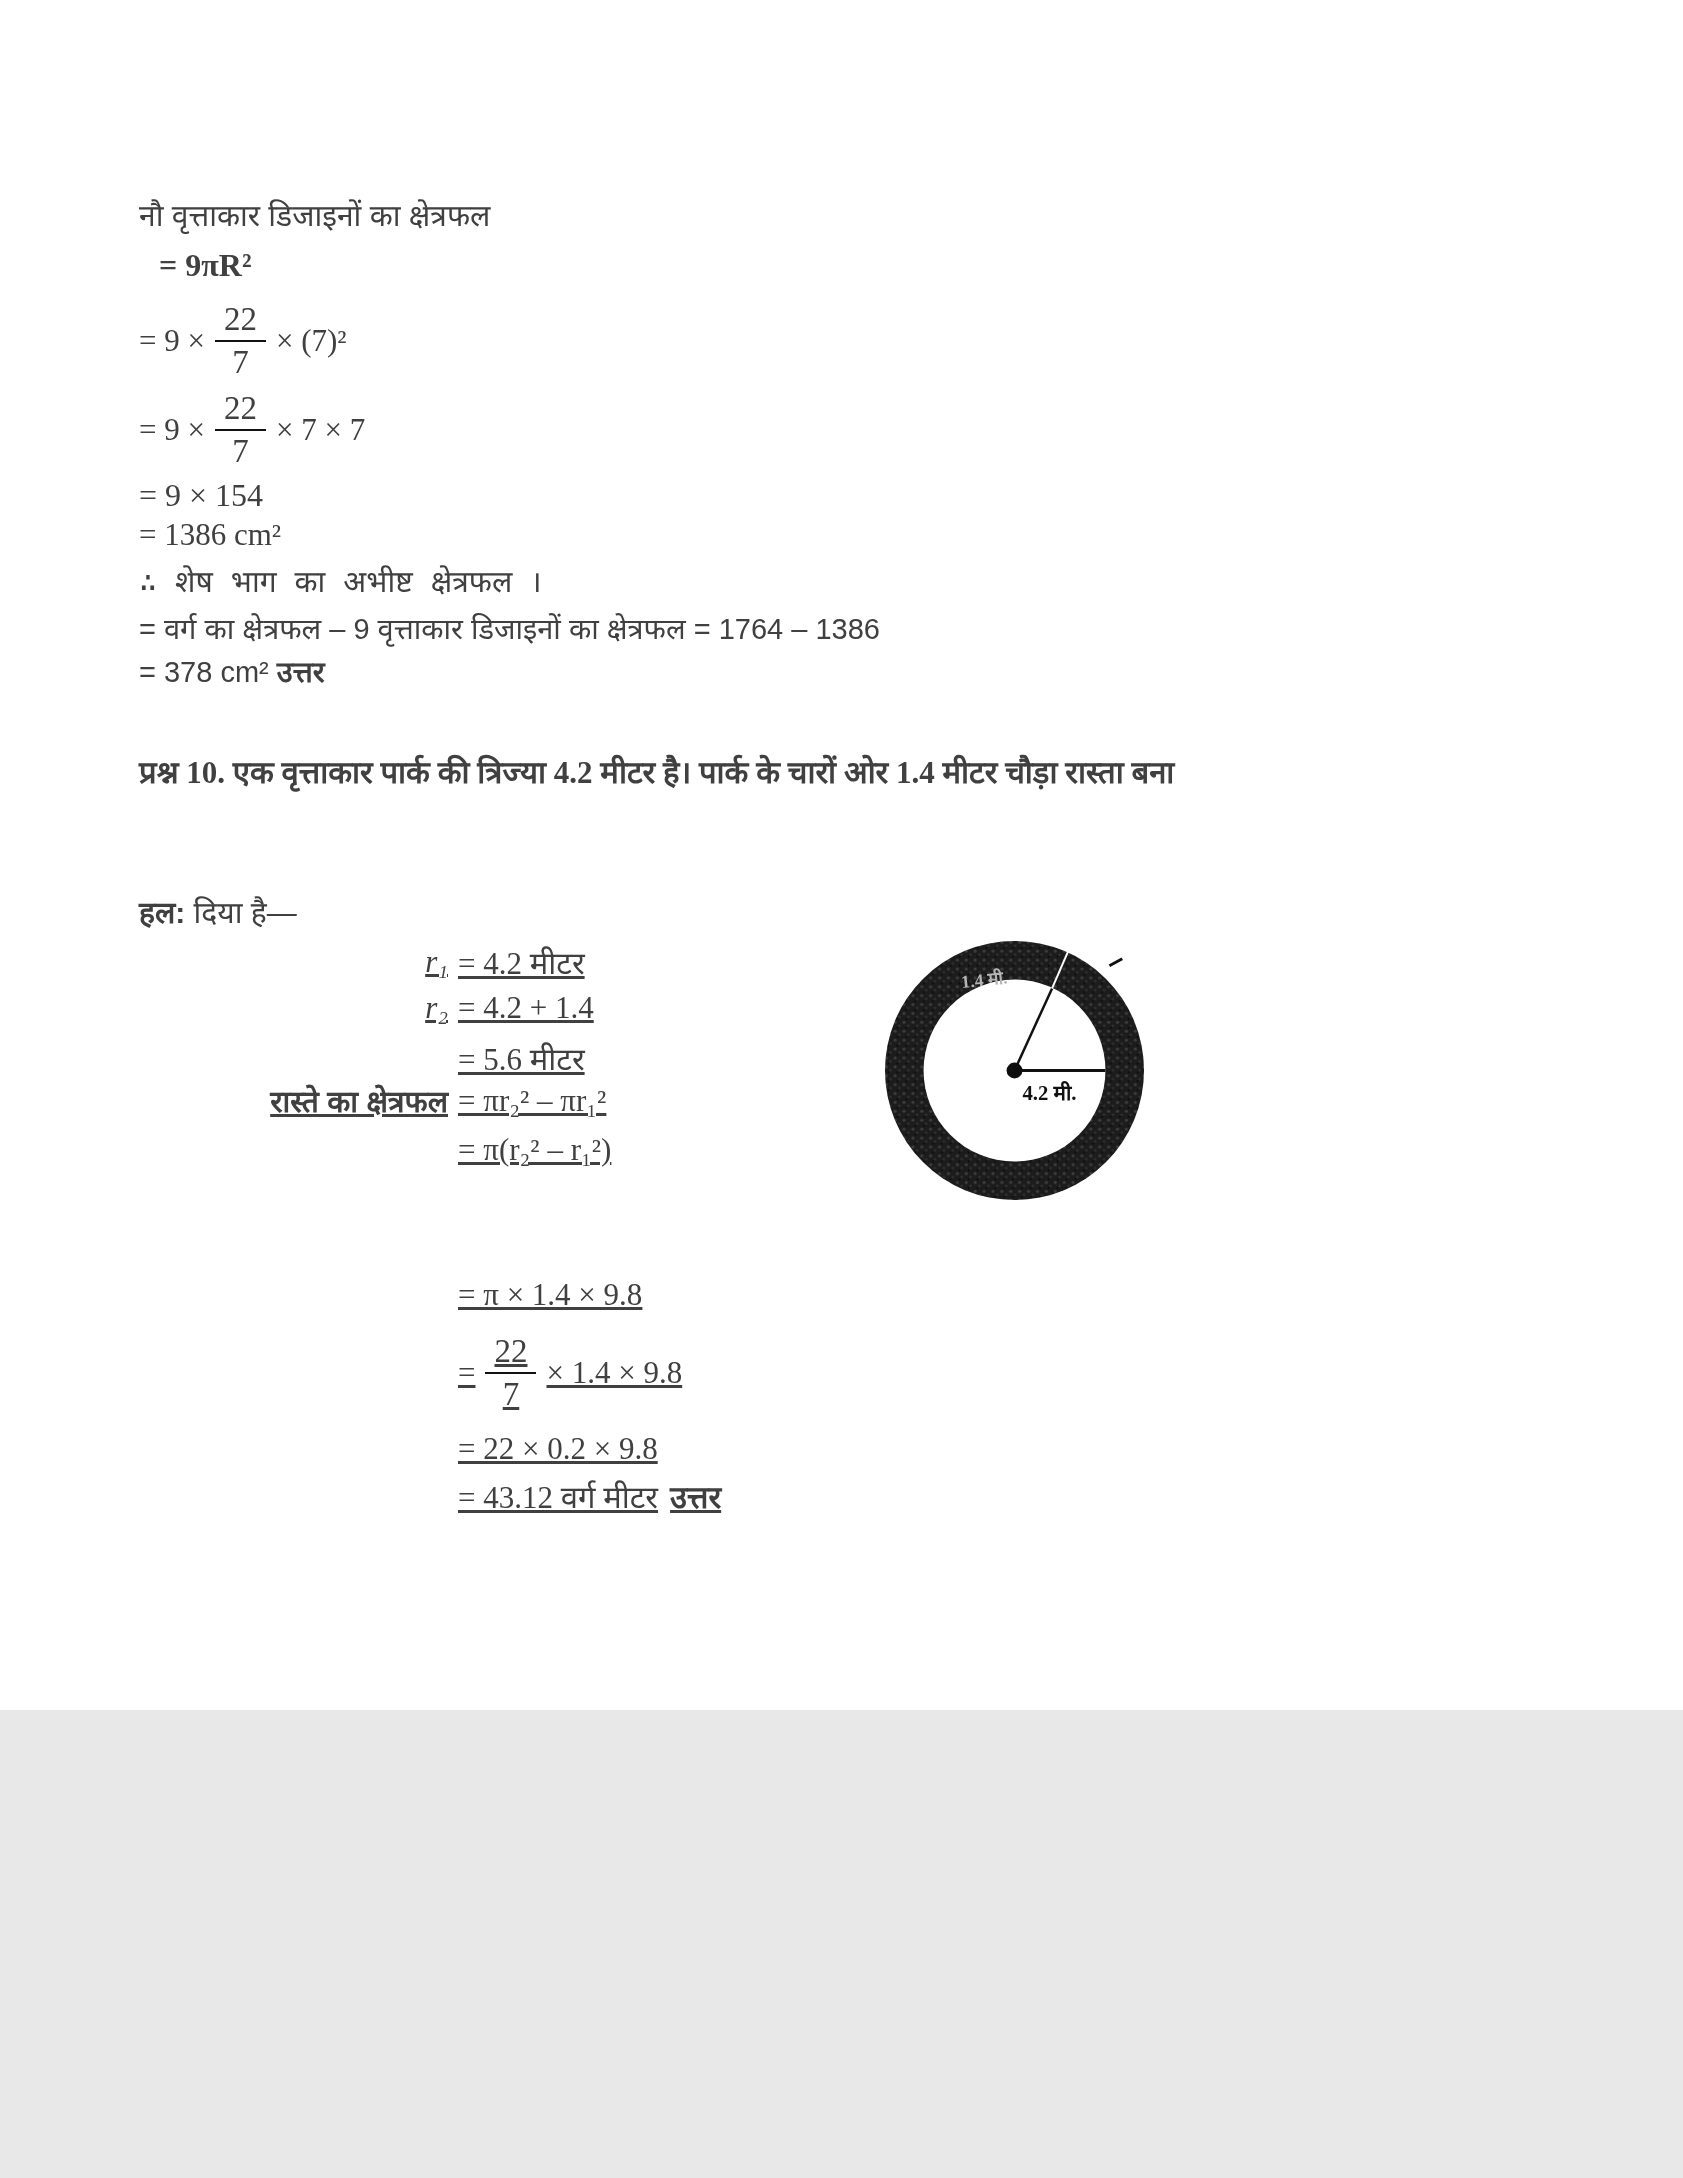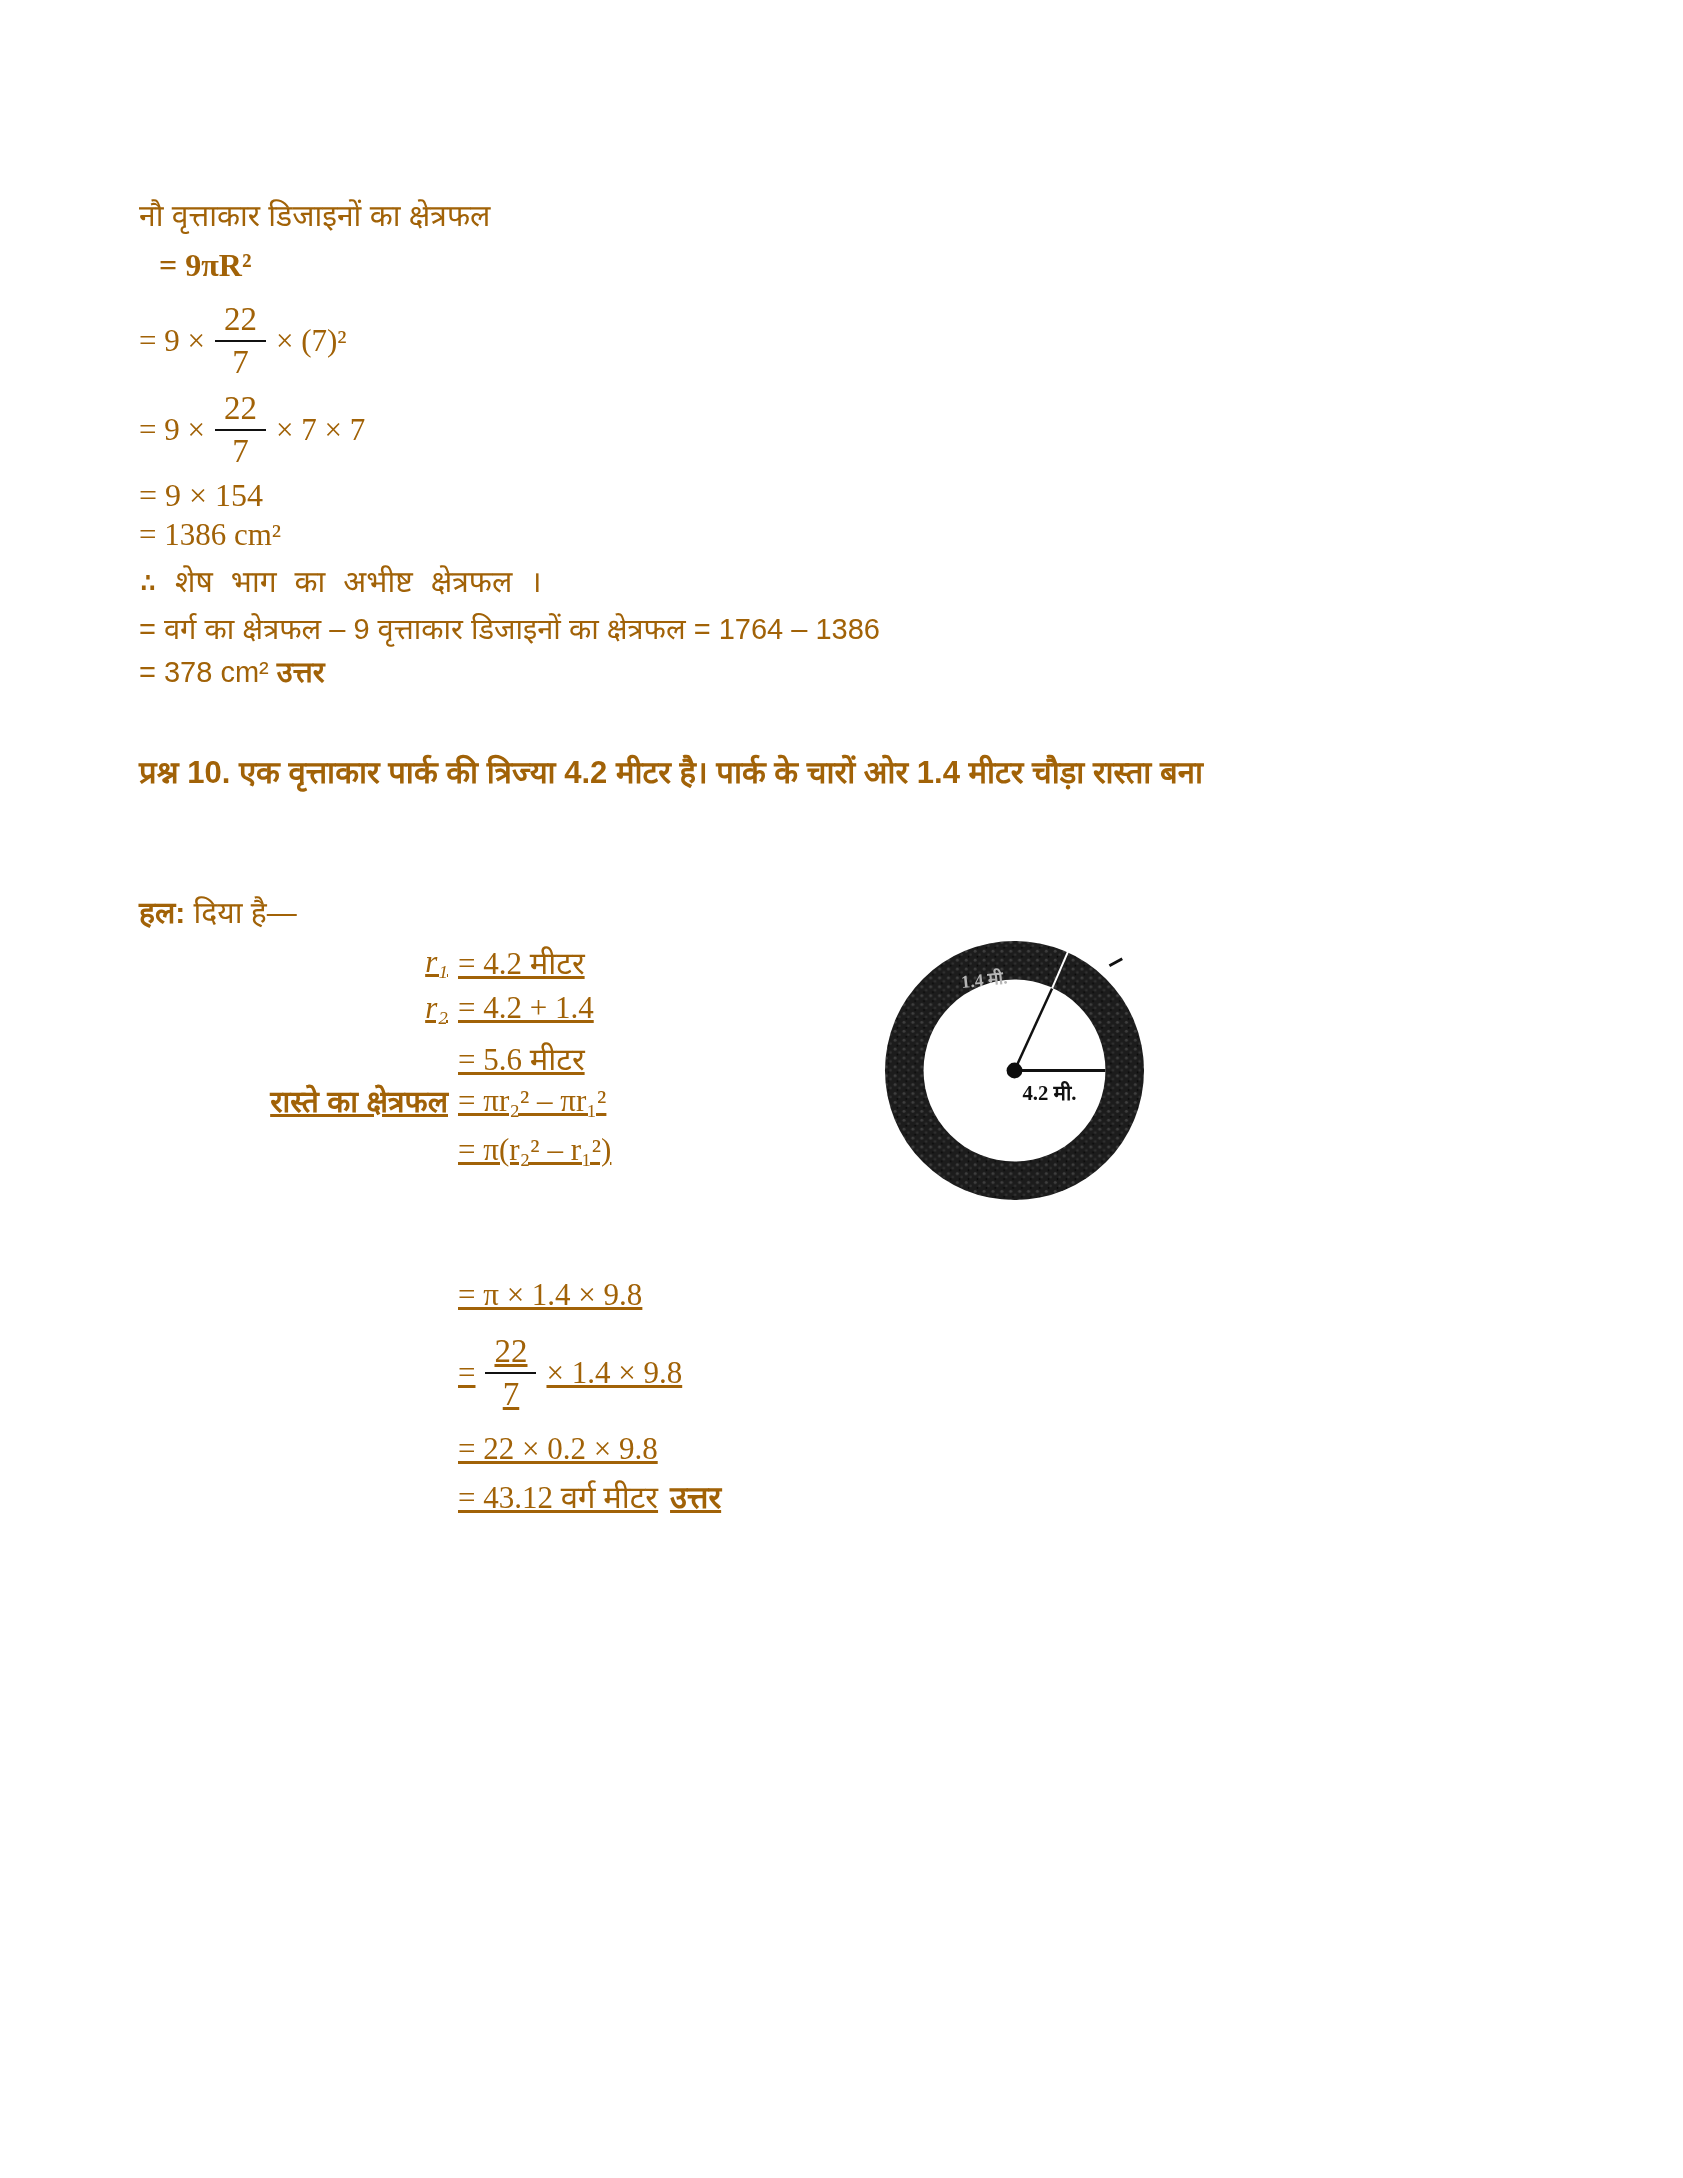--- a/index.html
+++ b/index.html
@@ -1,38 +1,38 @@
 <!DOCTYPE html>
 <html><head>
 <meta charset="utf-8">
 <style>
   html,body{margin:0;padding:0;background:#e8e8e8;}
   .page{
     position:relative;
-    width:1683px;height:2178px;
+    width:1683px;height:1710px;
     background:#ffffff;
     overflow:hidden;
     font-family:"Liberation Sans","DejaVu Sans",sans-serif;
-    color:#a16207;
+    color:#404040;
   }
   .line{position:absolute;white-space:nowrap;}
   .dev{font-family:"Liberation Sans","DejaVu Sans",sans-serif;}
   .math{font-family:"Liberation Serif","DejaVu Serif",serif;}
   .b{font-weight:bold;}
   
   .topblock{position:absolute;left:139px;top:194px;width:1188px;height:515px;}
   .fracrow{display:flex;align-items:center;font-size:31px;}
   .frac{display:inline-flex;flex-direction:column;align-items:center;
         margin:0 10px;font-size:33px;line-height:1.12;
         font-family:"Liberation Serif","DejaVu Serif",serif;}
   .frac .num{border-bottom:2.5px solid #111;padding:0 9px 2px;}
   .frac .den{padding-top:2px;}
   
   .question{position:absolute;left:139px;top:750px;width:1109px;
-            font-size:31px;font-weight:bold;line-height:45px;}
+            font-size:31px;font-weight:bold;line-height:45px;font-family:Liberation Serif, serif;}
   
   .solblock{position:absolute;left:139px;top:936px;width:990px;height:594px;}
   .srow{position:absolute;left:0;width:100%;display:flex;align-items:center;text-decoration:underline;}
   .slabel{width:319px;text-align:right;padding-right:10px;box-sizing:border-box;
           font-size:30px;flex:0 0 auto;}
   .sexpr{font-family:"Liberation Serif","DejaVu Serif",serif;font-size:31px;}
   .sleft{position:absolute;left:61px;font-size:30px;}
   .var{font-style:italic;font-family:"Liberation Serif","DejaVu Serif",serif;font-size:31px;}
   .diagram{position:absolute;left:884px;top:940px;width:261px;height:261px;}
 </style>

